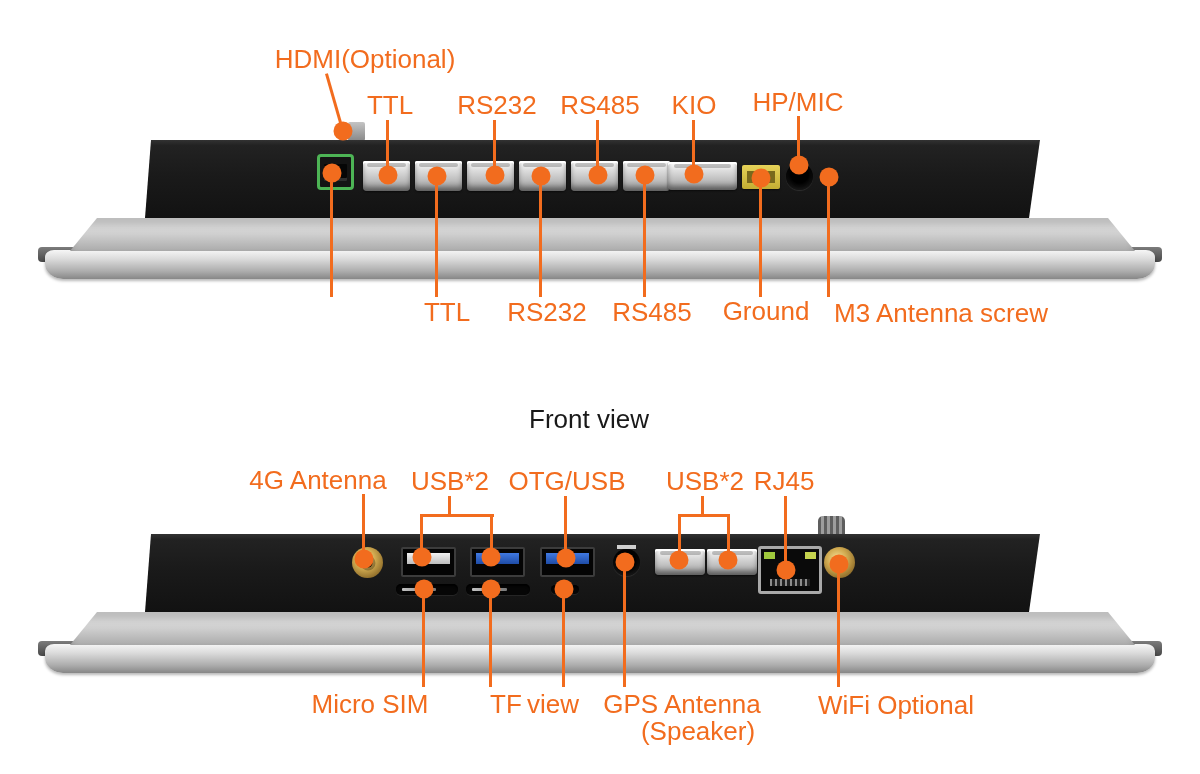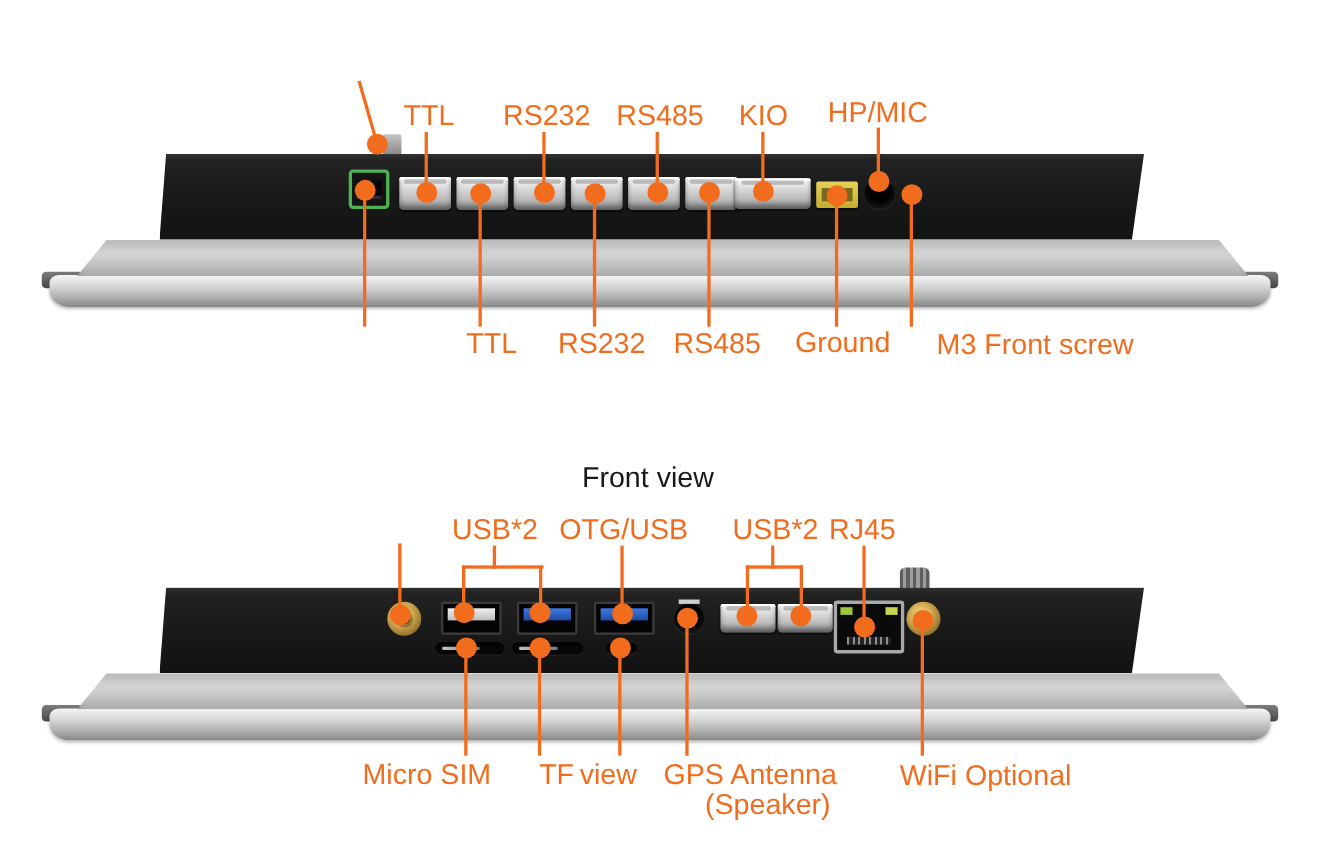--- a/index.html
+++ b/index.html
@@ -125,32 +125,33 @@
   <div class="dot" style="left:495px;top:175px"></div>
   <div class="dot" style="left:541px;top:176px"></div>
   <div class="dot" style="left:598px;top:175px"></div>
   <div class="dot" style="left:645px;top:175px"></div>
   <div class="dot" style="left:694px;top:174px"></div>
   <div class="dot" style="left:761px;top:178px"></div>
   <div class="dot" style="left:799px;top:165px"></div>
   <div class="dot" style="left:829px;top:177px"></div>
   <div class="dot" style="left:343px;top:131px"></div>
 
+  <div class="lbl" style="left:365px;top:46px">HDMI(Optional)</div>
   <div class="lbl" style="left:390px;top:92px">TTL</div>
   <div class="lbl" style="left:497px;top:92px">RS232</div>
   <div class="lbl" style="left:600px;top:92px">RS485</div>
   <div class="lbl" style="left:694px;top:92px">KIO</div>
   <div class="lbl" style="left:798px;top:89px">HP/MIC</div>
   <div class="lbl" style="left:447px;top:299px">TTL</div>
   <div class="lbl" style="left:547px;top:299px">RS232</div>
   <div class="lbl" style="left:652px;top:299px">RS485</div>
   <div class="lbl" style="left:766px;top:298px">Ground</div>
-  <div class="lbl" style="left:941px;top:300px">M3 Front screw</div>
-
-  <div class="cap" style="left:589px;top:419px">Front view</div>
+  <div class="lbl" style="left:941px;top:300px">M3 Antenna screw</div>
+
+  <div class="cap" style="left:589px;top:404px">Front view</div>
 
   <div class="ear" style="left:38px;top:641px"></div>
   <div class="ear" style="left:1124px;top:641px"></div>
   <div class="band2" style="top:644px"></div>
   <div class="band1" style="top:612px"></div>
   <div class="knob"></div>
   <div class="chassis" style="top:534px"></div>
 
   <div class="gold" style="left:352px;top:547px"></div>
   <div class="usb u2" style="left:401px;top:547px">
@@ -203,24 +204,25 @@
   <div class="dot" style="left:566px;top:558px"></div>
   <div class="dot" style="left:625px;top:562px"></div>
   <div class="dot" style="left:679px;top:560px"></div>
   <div class="dot" style="left:728px;top:560px"></div>
   <div class="dot" style="left:786px;top:570px"></div>
   <div class="dot" style="left:839px;top:564px"></div>
   <div class="dot" style="left:424px;top:589px"></div>
   <div class="dot" style="left:491px;top:589px"></div>
   <div class="dot" style="left:564px;top:589px"></div>
 
+  <div class="lbl" style="left:318px;top:467px">4G Antenna</div>
   <div class="lbl" style="left:450px;top:468px">USB*2</div>
   <div class="lbl" style="left:567px;top:468px">OTG/USB</div>
   <div class="lbl" style="left:705px;top:468px">USB*2</div>
   <div class="lbl" style="left:784px;top:468px">RJ45</div>
-  <div class="lbl" style="left:388px;top:691px">Micro SIM</div>
+  <div class="lbl" style="left:370px;top:691px">Micro SIM</div>
   <div class="lbl" style="left:506px;top:691px">TF</div>
   <div class="lbl" style="left:553px;top:691px">view</div>
   <div class="lbl" style="left:682px;top:691px">GPS Antenna</div>
   <div class="lbl" style="left:698px;top:718px">(Speaker)</div>
   <div class="lbl" style="left:896px;top:692px">WiFi Optional</div>
 
 </div>
 
 </body></html>

